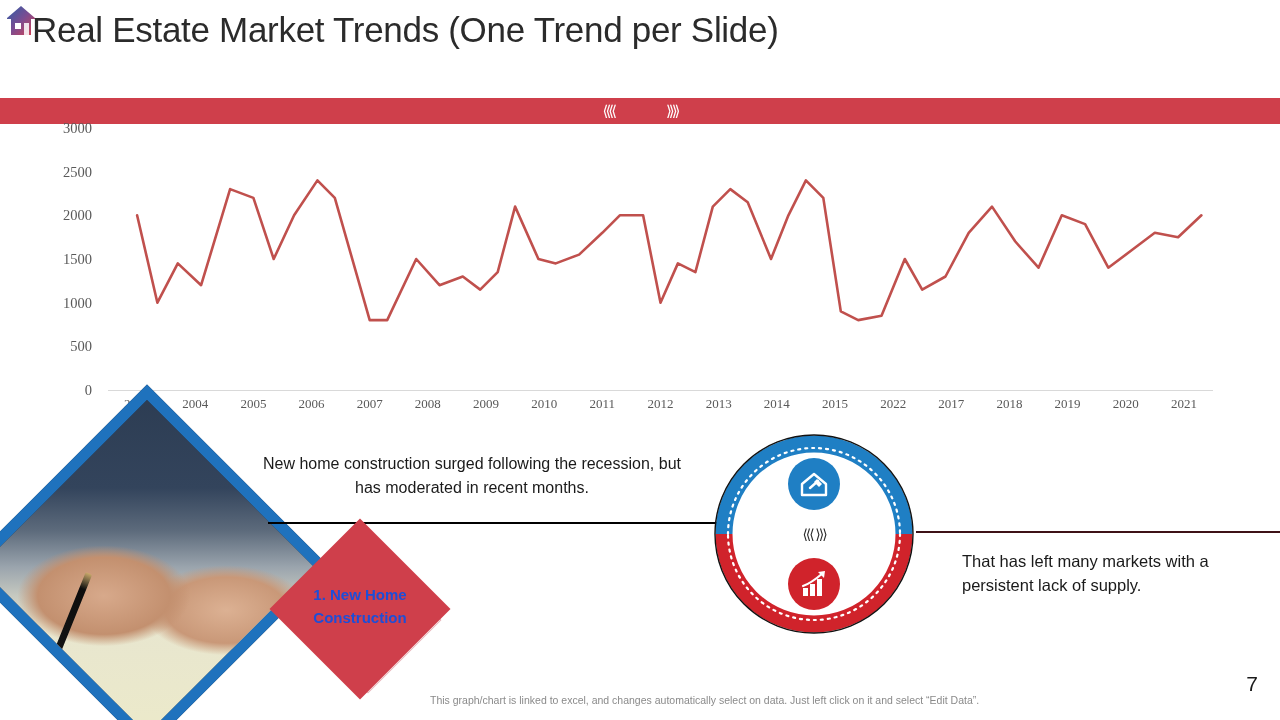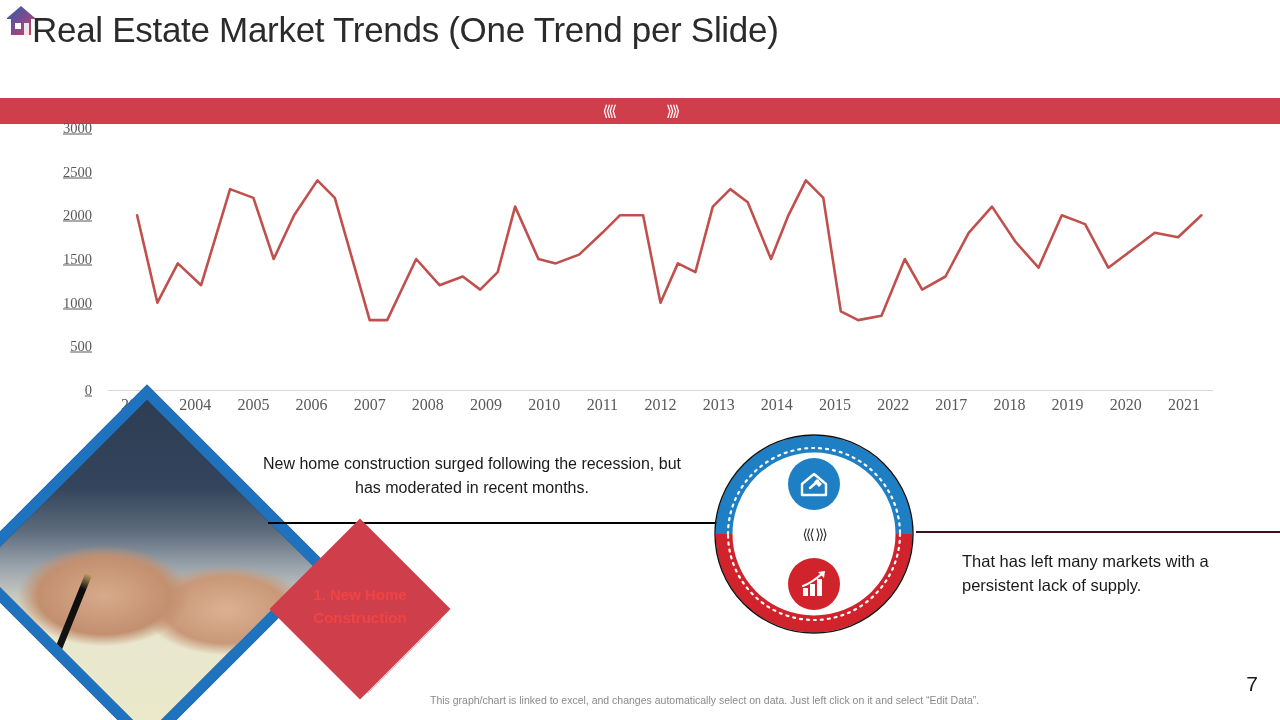--- a/index.html
+++ b/index.html
@@ -41,36 +41,36 @@
 
   
   .chart-area {
     position: absolute; left: 0; top: 128px; width: 1230px; height: 290px;
   }
   .y-labels {
     position: absolute; left: 0; top: 0; width: 100px; height: 262px;
   }
   .y-lab {
     position: absolute; right: 8px; transform: translateY(-50%);
-    font-size: 14.5px; color: #595959; font-family:"Liberation Serif", serif;text-decoration:underline;
+    font-size: 14.5px; color: #595959; font-family:"Liberation Serif", serif;
   }
   .plot {
     position: absolute; left: 108px; top: 0; width: 1105px; height: 262px;
   }
   .plot svg { display:block; width:100%; height:100%; overflow: visible; }
   .axis-line {
     position: absolute; left: 108px; top: 262px; width: 1105px;
     height: 1px; background: #d9d9d9;
   }
   .x-labels {
     position: absolute; left: 108px; top: 268px; width: 1105px; height: 26px;
   }
   .x-lab {
     position: absolute; transform: translateX(-50%);
-    font-size: 16px; color: #595959; font-family:"Liberation Serif", serif;
+    font-size: 13px; color: #595959; font-family:"Liberation Serif", serif;
     white-space: nowrap;
   }
 
   
   .photo-diamond {
     position: absolute; left: 18px; top: 438px; width: 258px; height: 258px;
     transform: rotate(45deg);
     border: 11px solid #1f72bd;
     overflow: hidden;
     background: #233246;
@@ -106,21 +106,21 @@
     transform: rotate(45deg);
     border: 1px solid #e8b6ba; background: transparent;
   }
   .diamond-red {
     position: absolute; left: 296px; top: 545px; width: 128px; height: 128px;
     transform: rotate(45deg);
     background: #cf3f4b;
   }
   .diamond-label {
     position: absolute; left: 292px; top: 584px; width: 136px;
-    text-align: center; color: #ef4444; font-size: 15px; font-weight: bold;
+    text-align: center; color: #1d4ed8; font-size: 15px; font-weight: bold;
     line-height: 1.5;
   }
 
   
   .badge { position: absolute; left: 710px; top: 430px; width: 208px; height: 208px; }
   .badge svg { display:block; }
   .badge-chev {
     position: absolute; left: 0; top: 50%; width: 208px;
     transform: translateY(-52%);
     text-align: center; font-size: 14px; letter-spacing: -2px;

